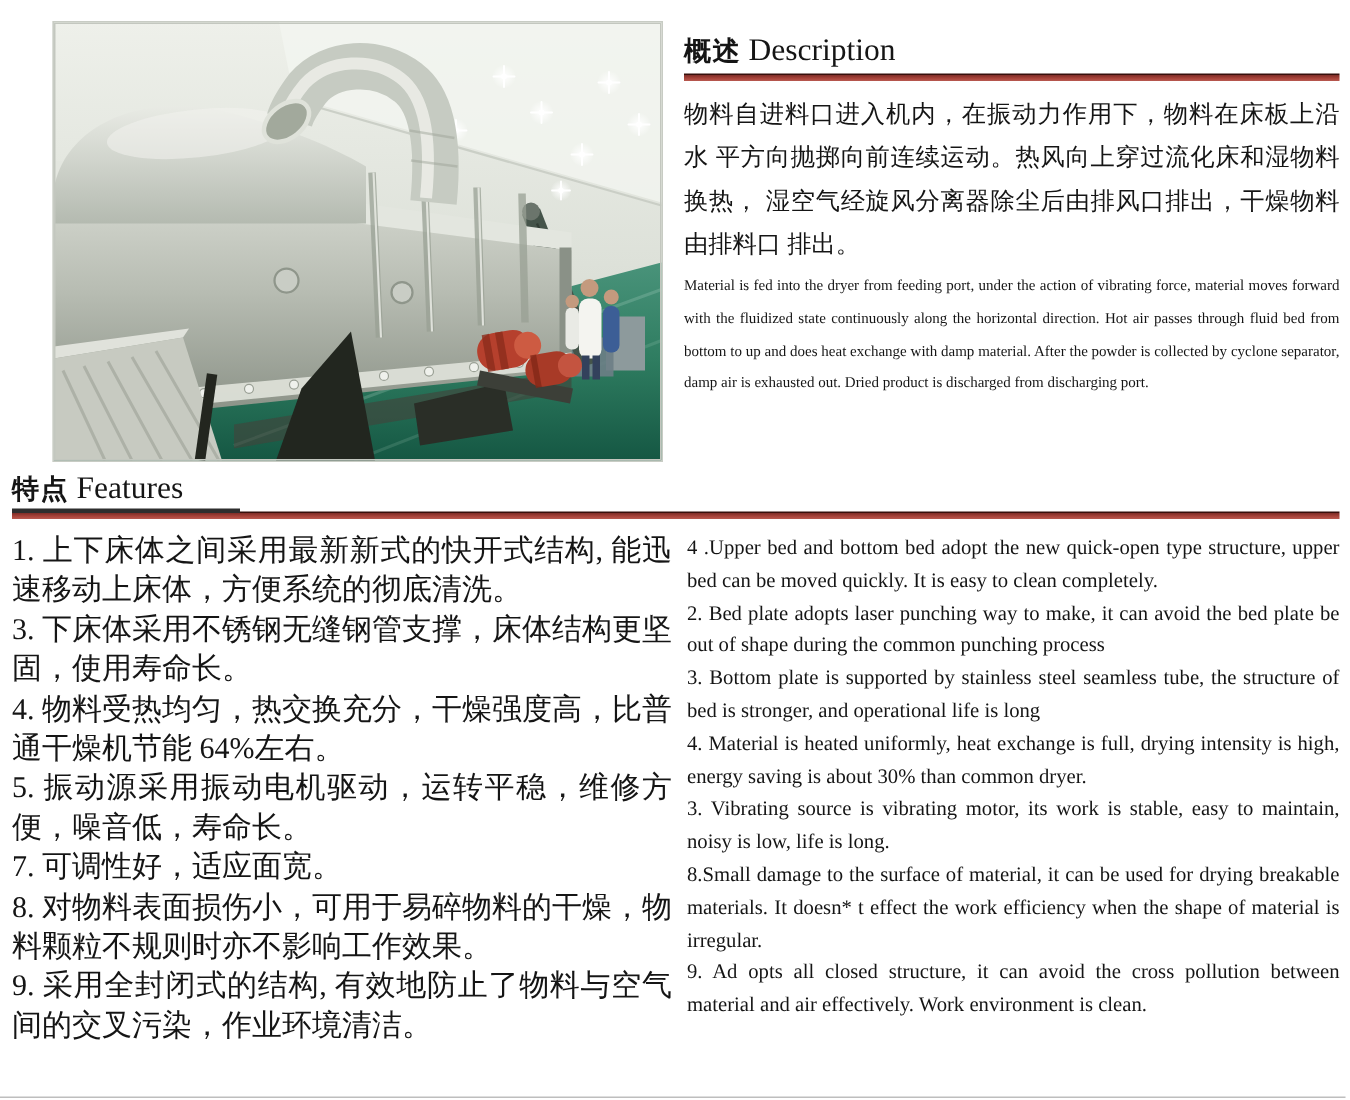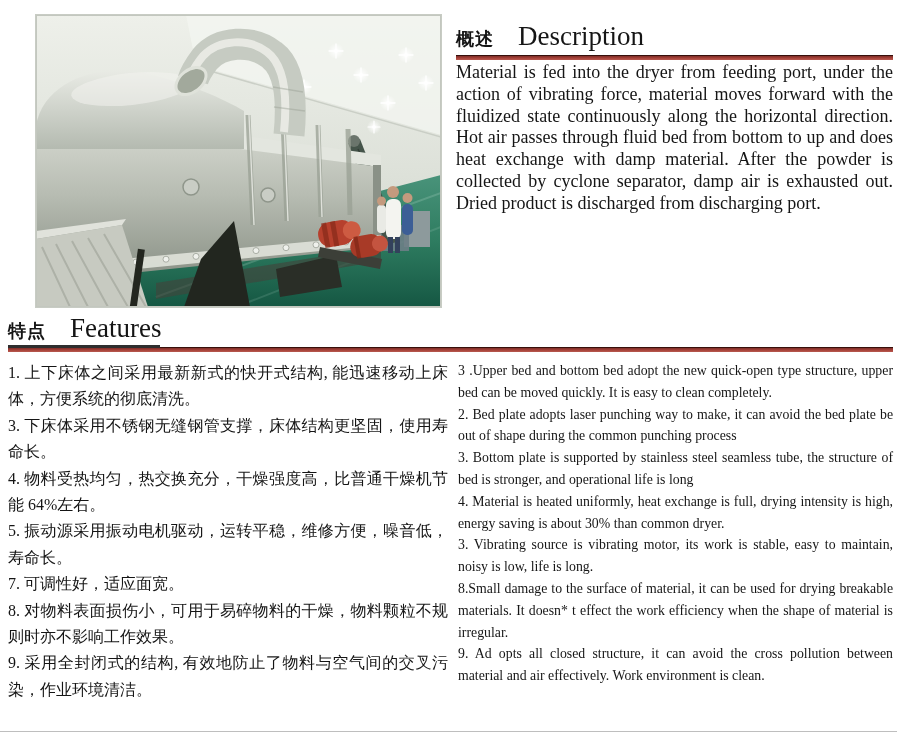--- a/index.html
+++ b/index.html
@@ -9,47 +9,47 @@
     color:var(--text,#151515);
     font-family:"Liberation Serif","DejaVu Serif",serif;
   }
   
   .photo{
     position:absolute;left:35px;top:14px;width:405px;height:292px;
     border:1px solid #c8ccc4;background:#dde1d9;
   }
   .photo svg{display:block;}
   
-  .section-header{display:flex;align-items:baseline;gap:24px;white-space:nowrap;}
+  .section-header{display:flex;align-items:baseline;gap:5px;white-space:nowrap;}
   .title-zh{
     font-family:"Liberation Sans","DejaVu Sans",sans-serif;
     font-weight:700;font-size:18px;letter-spacing:1px;
   }
-  .title-en{font-size:27px;}
+  .title-en{font-size:21px;}
   .rule{
     position:relative;height:4px;margin-top:3px;
     background:linear-gradient(180deg,#7e2d27,var(--accent,#a8433a) 55%,#b85a51);
     border-top:1px solid var(--accentDark,#38100c);
   }
   .rule.features-rule::before{
     content:"";position:absolute;left:0;top:-3px;width:152px;height:3px;background:#2e2e2e;
   }
   
   .description-section{position:absolute;left:456px;top:21px;width:437px;}
   .desc-zh{
     margin:8px 0 0 0;font-size:16.2px;line-height:29px;text-align:justify;
     text-justify:inter-ideograph;
   }
-  .desc-en{margin:2px 0 0 0;font-size:18px;line-height:21.8px;text-align:justify;}
+  .desc-en{margin:2px 0 0 0;font-size:10px;line-height:21.8px;text-align:justify;}
   
   .features-section{position:absolute;left:8px;top:313px;width:885px;}
   .features-cols{display:flex;gap:10px;margin-top:8px;}
   .col-zh{width:440px;}
   .col-en{width:435px;}
-  .feature-item-zh{font-size:16px;line-height:26.4px;text-align:justify;text-justify:inter-ideograph;}
+  .feature-item-zh{font-size:20px;line-height:26.4px;text-align:justify;text-justify:inter-ideograph;}
   .feature-item-en{font-size:13.8px;line-height:21.8px;text-align:justify;}
   .page-bottom-line{
     position:absolute;left:0;bottom:1px;width:897px;height:1px;
     background:#b3b3b3;opacity:.85;
   }
 </style>
 </head>
 <body>
 
 <div class="photo">
@@ -222,41 +222,42 @@
     <rect x="0.5" y="0.5" width="404" height="291" fill="none" stroke="#c3c7bf"></rect>
   </svg>
 </div>
 
 <div class="description-section">
   <div class="section-header">
     <span class="title-zh">概述</span>
     <span class="title-en">Description</span>
   </div>
   <div class="rule"></div>
+  <p class="desc-zh">物料自进料口进入机内，在振动力作用下，物料在床板上沿水 平方向抛掷向前连续运动。热风向上穿过流化床和湿物料换热， 湿空气经旋风分离器除尘后由排风口排出，干燥物料由排料口 排出。</p>
   <p class="desc-en">Material is fed into the dryer from feeding port, under the action of vibrating force, material moves forward with the fluidized state continuously along the horizontal direction. Hot air passes through fluid bed from bottom to up and does heat exchange with damp material. After the powder is collected by cyclone separator, damp air is exhausted out. Dried product is discharged from discharging port.</p>
 </div>
 
 <div class="features-section">
   <div class="section-header">
     <span class="title-zh">特点</span>
     <span class="title-en">Features</span>
   </div>
   <div class="rule features-rule"></div>
   <div class="features-cols">
     <div class="col-zh">
       <div class="feature-item-zh">1. 上下床体之间采用最新新式的快开式结构, 能迅速移动上床体，方便系统的彻底清洗。</div>
       <div class="feature-item-zh">3. 下床体采用不锈钢无缝钢管支撑，床体结构更坚固，使用寿命长。</div>
       <div class="feature-item-zh">4. 物料受热均匀，热交换充分，干燥强度高，比普通干燥机节能 64%左右。</div>
       <div class="feature-item-zh">5. 振动源采用振动电机驱动，运转平稳，维修方便，噪音低，寿命长。</div>
       <div class="feature-item-zh">7. 可调性好，适应面宽。</div>
       <div class="feature-item-zh">8. 对物料表面损伤小，可用于易碎物料的干燥，物料颗粒不规则时亦不影响工作效果。</div>
       <div class="feature-item-zh">9. 采用全封闭式的结构, 有效地防止了物料与空气间的交叉污染，作业环境清洁。</div>
     </div>
     <div class="col-en">
-      <div class="feature-item-en">3 .Upper bed and bottom bed adopt the new quick-open type structure, upper bed can be moved quickly. It is easy to clean completely.</div>
+      <div class="feature-item-en">4 .Upper bed and bottom bed adopt the new quick-open type structure, upper bed can be moved quickly. It is easy to clean completely.</div>
       <div class="feature-item-en">2. Bed plate adopts laser punching way to make, it can avoid the bed plate be out of shape during the common punching process</div>
       <div class="feature-item-en">3. Bottom plate is supported by stainless steel seamless tube, the structure of bed is stronger, and operational life is long</div>
       <div class="feature-item-en">4. Material is heated uniformly, heat exchange is full, drying intensity is high, energy saving is about 30% than common dryer.</div>
       <div class="feature-item-en">3. Vibrating source is vibrating motor, its work is stable, easy to maintain, noisy is low, life is long.</div>
       <div class="feature-item-en">8.Small damage to the surface of material, it can be used for drying breakable materials. It doesn* t effect the work efficiency when the shape of material is irregular.</div>
       <div class="feature-item-en">9. Ad opts all closed structure, it can avoid the cross pollution between material and air effectively. Work environment is clean.</div>
     </div>
   </div>
 </div>
 

